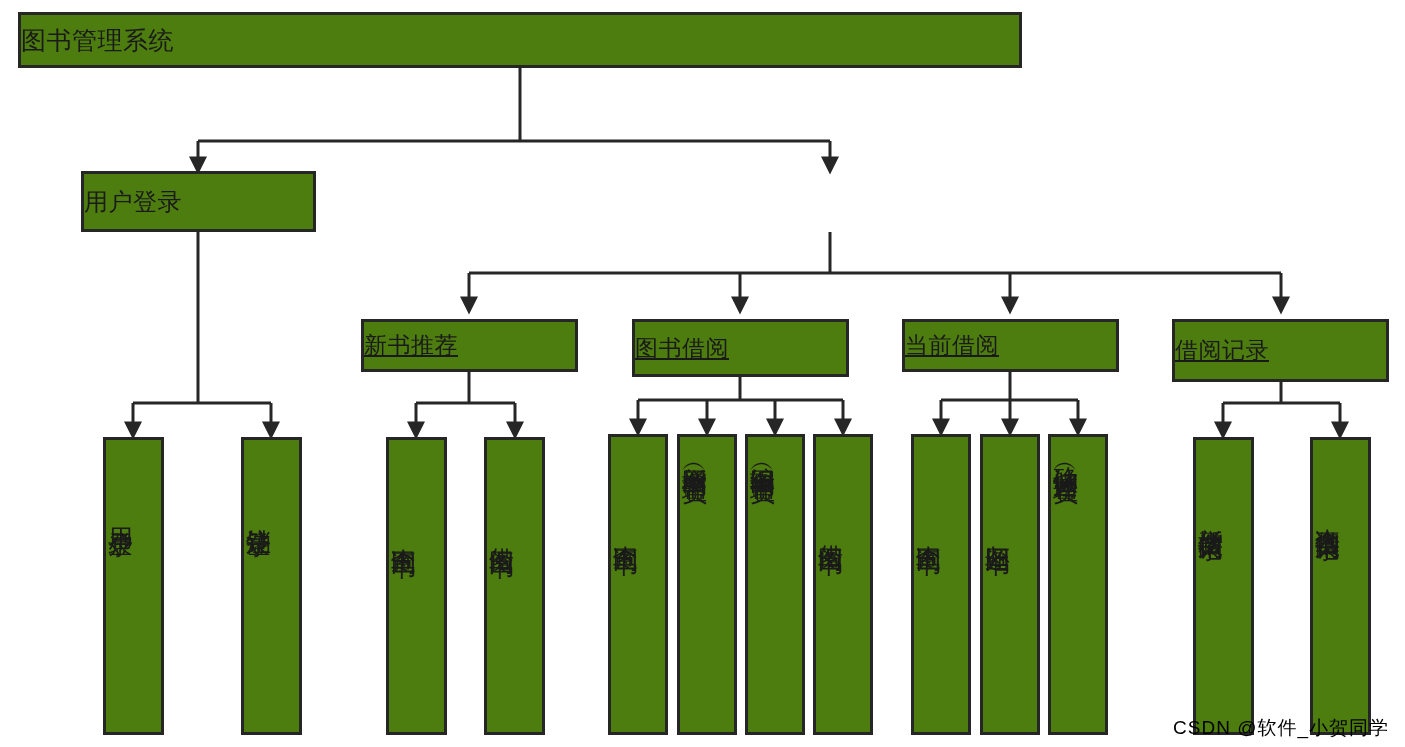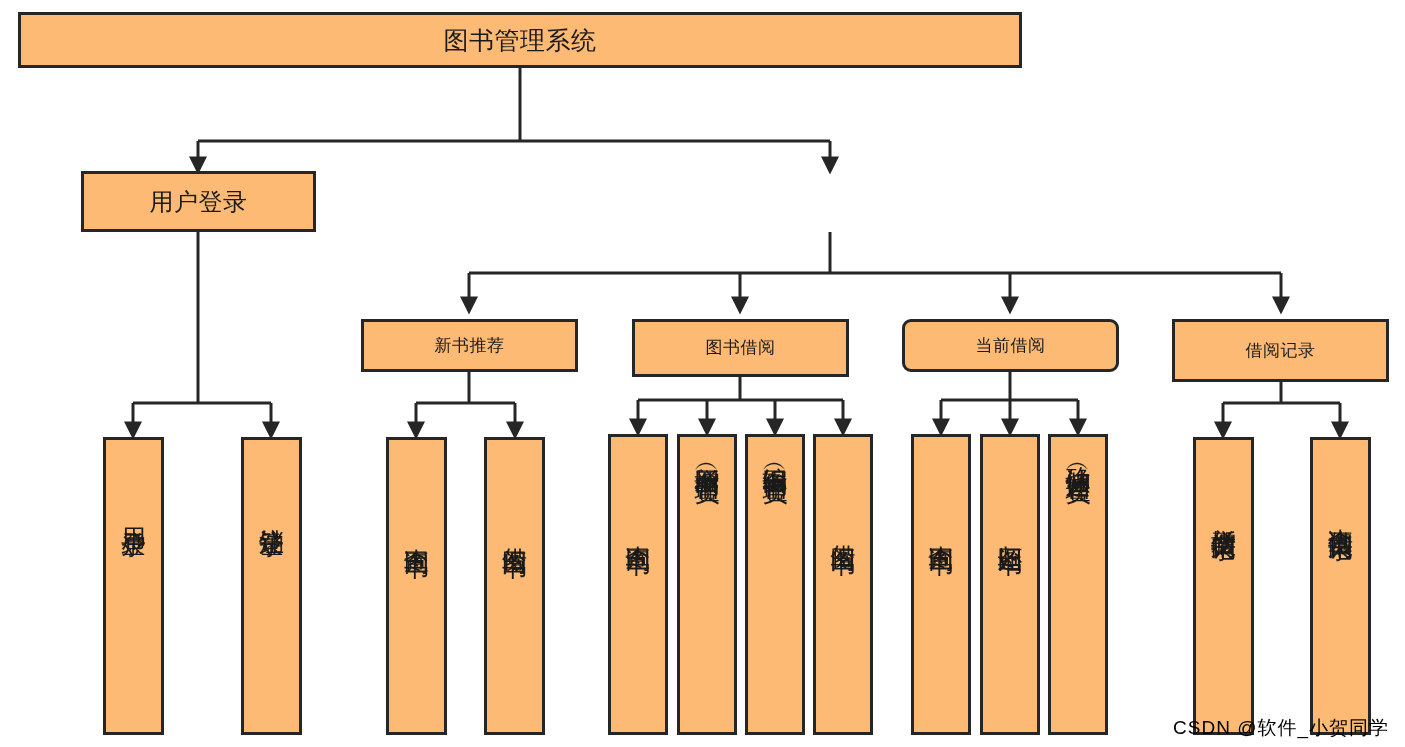--- a/index.html
+++ b/index.html
@@ -20,36 +20,36 @@
     left: 0;
     top: 0;
     width: 1405px;
     height: 747px;
     pointer-events: none;
   }
   .node {
     position: absolute;
     box-sizing: border-box;
     border: 3px solid #262626;
-    background: #fdba74;
+    background: #4d7c0f;
     display: flex;
     align-items: center;
-    justify-content: center;
+    justify-content: flex-start;
     color: #1a1a1a;
     z-index: 2;
   }
   .node .txt {
     display: block;
     line-height: 1.05;
     letter-spacing: 0.5px;
     white-space: nowrap;
   }
   .node.root .txt { font-size: 25px; }
   .node.lvl2 .txt { font-size: 24px; }
-  .node.lvl3 .txt { font-size: 17px; }
+  .node.lvl3 .txt { font-size: 23px; text-decoration: underline; }
 
   .node.leaf {
     align-items: flex-start;
     padding-top: 6px;
   }
   .node.leaf .txt {
     writing-mode: vertical-rl;
     text-orientation: upright;
     font-size: 25px;
     line-height: 1.16;
@@ -138,21 +138,21 @@
   <div class="node lvl2" style="left:81px; top:171px; width:235px; height:61px;">
     <span class="txt">用户登录</span>
   </div>
 
   <div class="node lvl3" style="left:361px; top:319px; width:217px; height:53px;">
     <span class="txt">新书推荐</span>
   </div>
   <div class="node lvl3" style="left:632px; top:319px; width:217px; height:58px;">
     <span class="txt">图书借阅</span>
   </div>
-  <div class="node lvl3" style="left:902px; top:319px; width:217px; height:53px;border-radius:9px;">
+  <div class="node lvl3" style="left:902px; top:319px; width:217px; height:53px;">
     <span class="txt">当前借阅</span>
   </div>
   <div class="node lvl3" style="left:1172px; top:319px; width:217px; height:63px;">
     <span class="txt">借阅记录</span>
   </div>
 
   <div class="node leaf mid" style="left:103px; top:437px; width:61px; height:298px;">
     <span class="txt">用户登录</span>
   </div>
   <div class="node leaf mid" style="left:241px; top:437px; width:61px; height:298px;">

